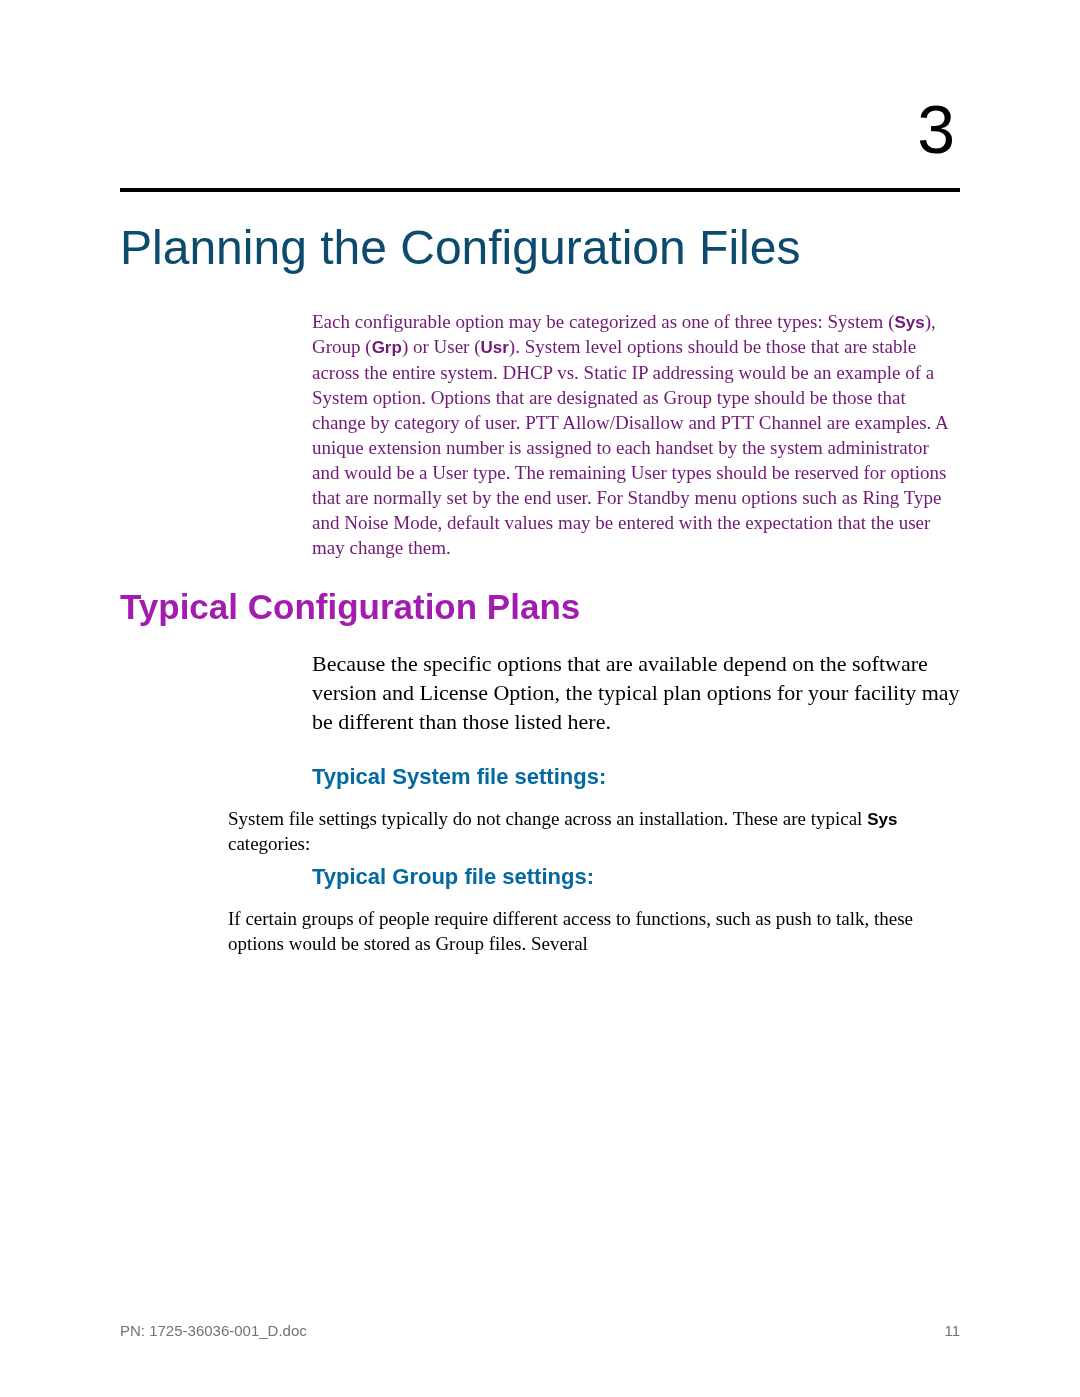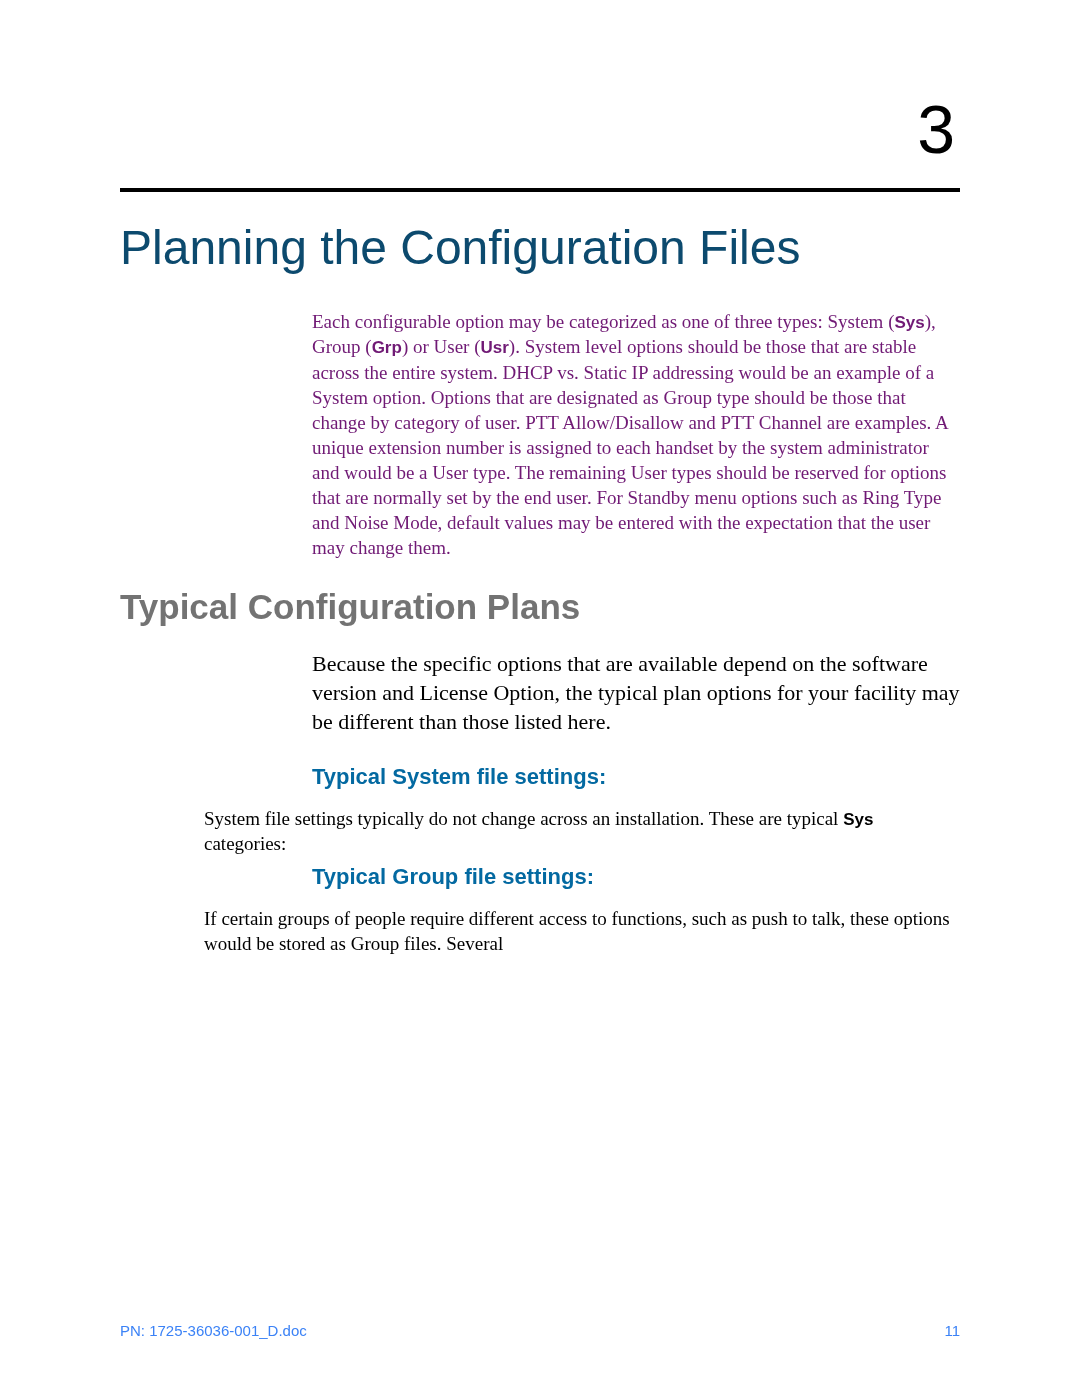--- a/index.html
+++ b/index.html
@@ -55,21 +55,21 @@
   }
   .bold-inline {
     font-family: Arial, Helvetica, sans-serif;
     font-weight: bold;
     font-size: 17px;
   }
   .section-heading {
     font-family: Arial, Helvetica, sans-serif;
     font-size: 35px;
     font-weight: bold;
-    color: #737373;
+    color: #a21caf;
     margin-bottom: 22px;
   }
   .section-para {
     font-family: 'Palatino Linotype', 'Book Antiqua', Georgia, serif;
     font-size: 22px;
     line-height: 1.32;
     margin-left: 192px;
     margin-bottom: 28px;
   }
   .subsection-heading {
@@ -77,21 +77,21 @@
     font-size: 22px;
     font-weight: bold;
     color: #0369a1;
     margin-left: 192px;
     margin-bottom: 16px;
   }
   .body-para {
     font-family: 'Palatino Linotype', 'Book Antiqua', Georgia, serif;
     font-size: 19px;
     line-height: 1.32;
-    margin-left: 84px;
+    margin-left: 108px;
     margin-bottom: 8px;
   }
   .bullet-list {
     list-style: none;
     margin-left: 222px;
     margin-bottom: 28px;
   }
   .bullet-list li {
     font-family: 'Palatino Linotype', 'Book Antiqua', Georgia, serif;
     font-size: 19px;
@@ -107,21 +107,21 @@
   }
   .footer {
     position: absolute;
     bottom: 58px;
     left: 120px;
     right: 120px;
     display: flex;
     justify-content: space-between;
     font-family: Arial, Helvetica, sans-serif;
     font-size: 15px;
-    color: #3b82f6;
+    color: #737373;
   }
 </style>
 </head>
 <body>
 
 <div class="page">
 
   <div class="chapter-number">3</div>
 
   <hr class="divider">

